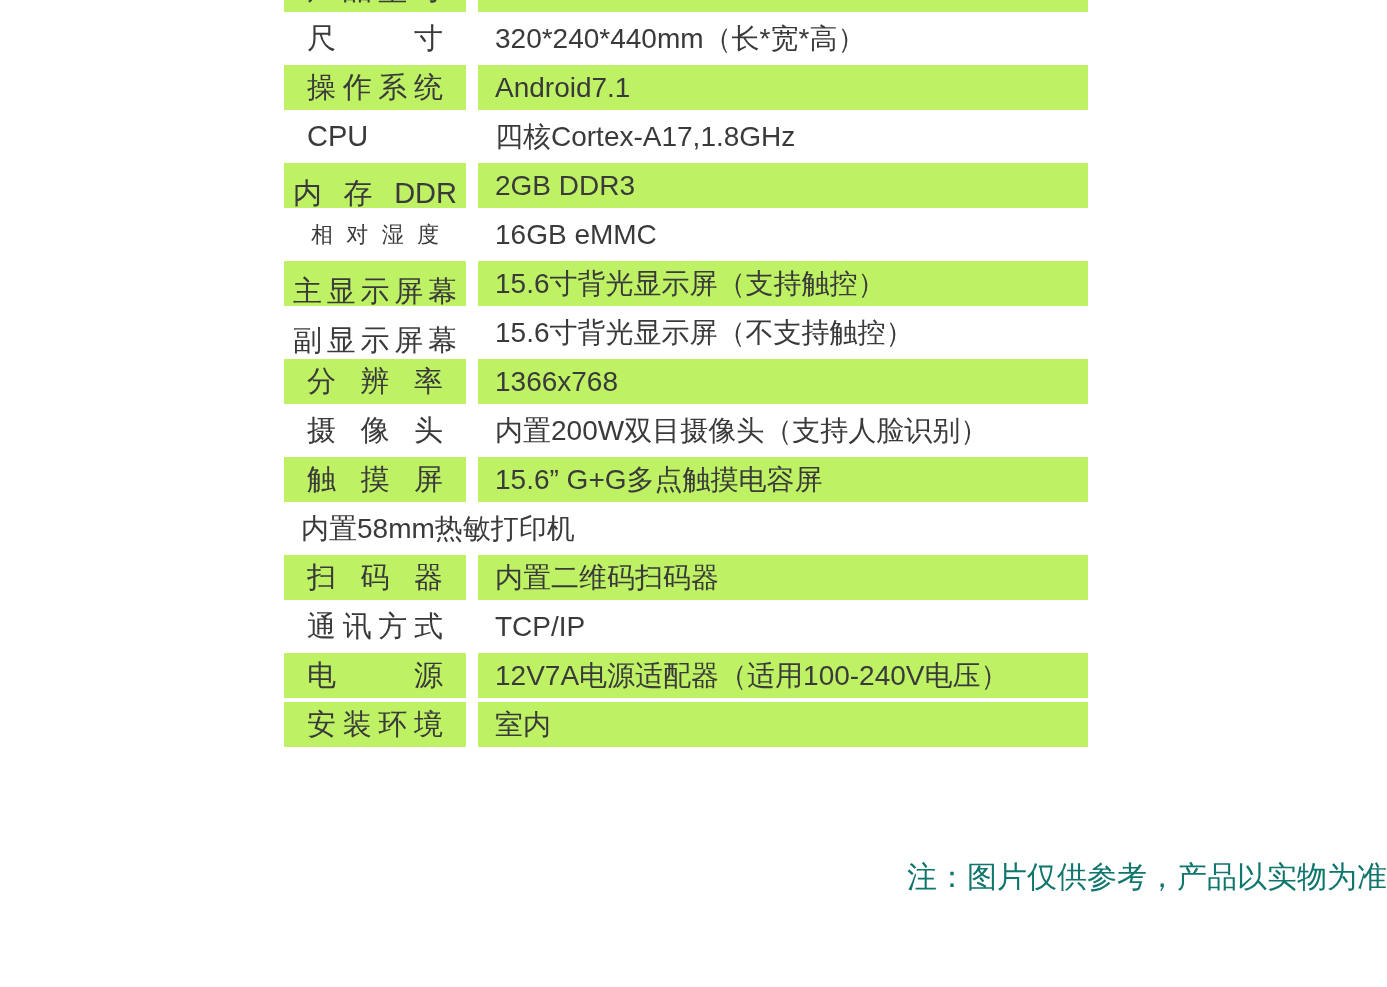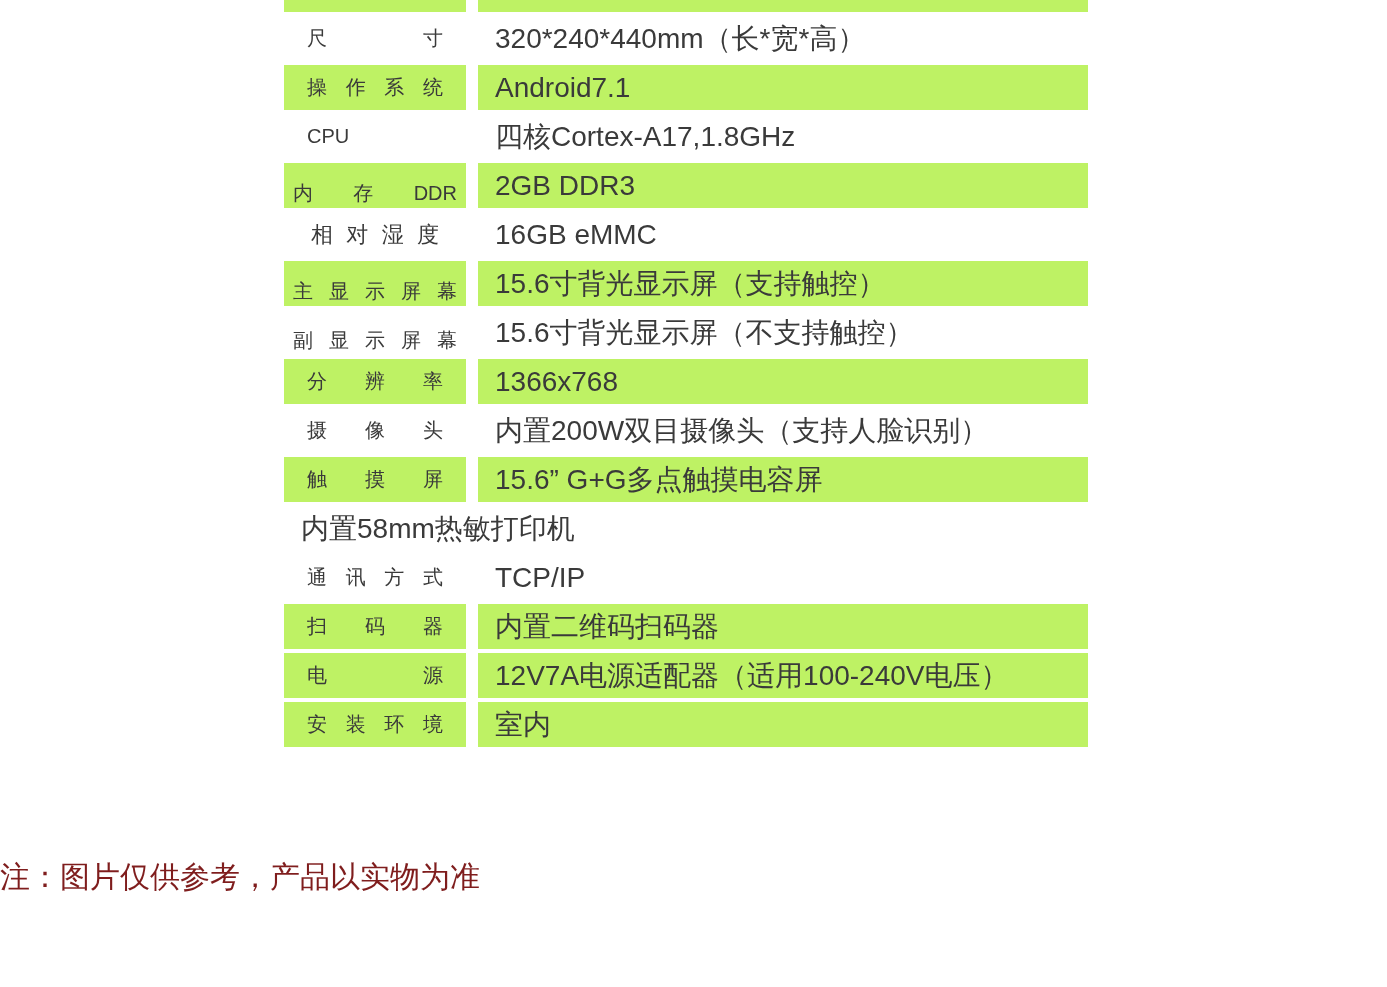--- a/index.html
+++ b/index.html
@@ -33,21 +33,21 @@
     box-sizing: border-box;
     background: transparent;
   }
   .row.shaded .cell {
     background: #bef264;
   }
   .label {
     width: 182px;
     margin-right: 12px;
     padding: 0 23px;
-    font-size: 20px;
+    font-size: 29px;
     line-height: 45px;
     text-align: justify;
     text-align-last: justify;
     text-justify: inter-character;
     white-space: nowrap;
   }
   .label.wide {
     padding: 8px 9px;
   }
   .label.small {
@@ -60,24 +60,24 @@
     font-size: 28px;
     line-height: 45px;
     white-space: nowrap;
     overflow: hidden;
   }
   .note {
     position: absolute;
     top: 859px;
     left: 0;
     width: 100%;
-    text-align: left;
+    text-align: right;
     font-size: 30px;
     line-height: 36px;
-    color: #7f1d1d;
+    color: #0f766e;
   }
 </style>
 </head>
 <body>
 
 <div class="page">
   <div class="spec-table">
   <div class="row shaded">
     <div class="cell label">产品型号</div>
     <div class="cell value">BSC-ZNFKTY-J01</div>
@@ -130,28 +130,28 @@
 
   <div class="row shaded">
     <div class="cell label">触摸屏</div>
     <div class="cell value">15.6” G+G多点触摸电容屏</div>
   </div>
 
   <div class="row">
     <div class="cell value">内置58mm热敏打印机</div>
   </div>
 
+  <div class="row shaded">
+    <div class="cell label">扫码器</div>
+    <div class="cell value">内置二维码扫码器</div>
+  </div>
+
   <div class="row">
     <div class="cell label">通讯方式</div>
     <div class="cell value">TCP/IP</div>
-  </div>
-
-  <div class="row shaded">
-    <div class="cell label">扫码器</div>
-    <div class="cell value">内置二维码扫码器</div>
   </div>
 
   <div class="row shaded">
     <div class="cell label">电源</div>
     <div class="cell value">12V7A电源适配器（适用100-240V电压）</div>
   </div>
 
 
   <div class="row shaded">
     <div class="cell label">安装环境</div>

